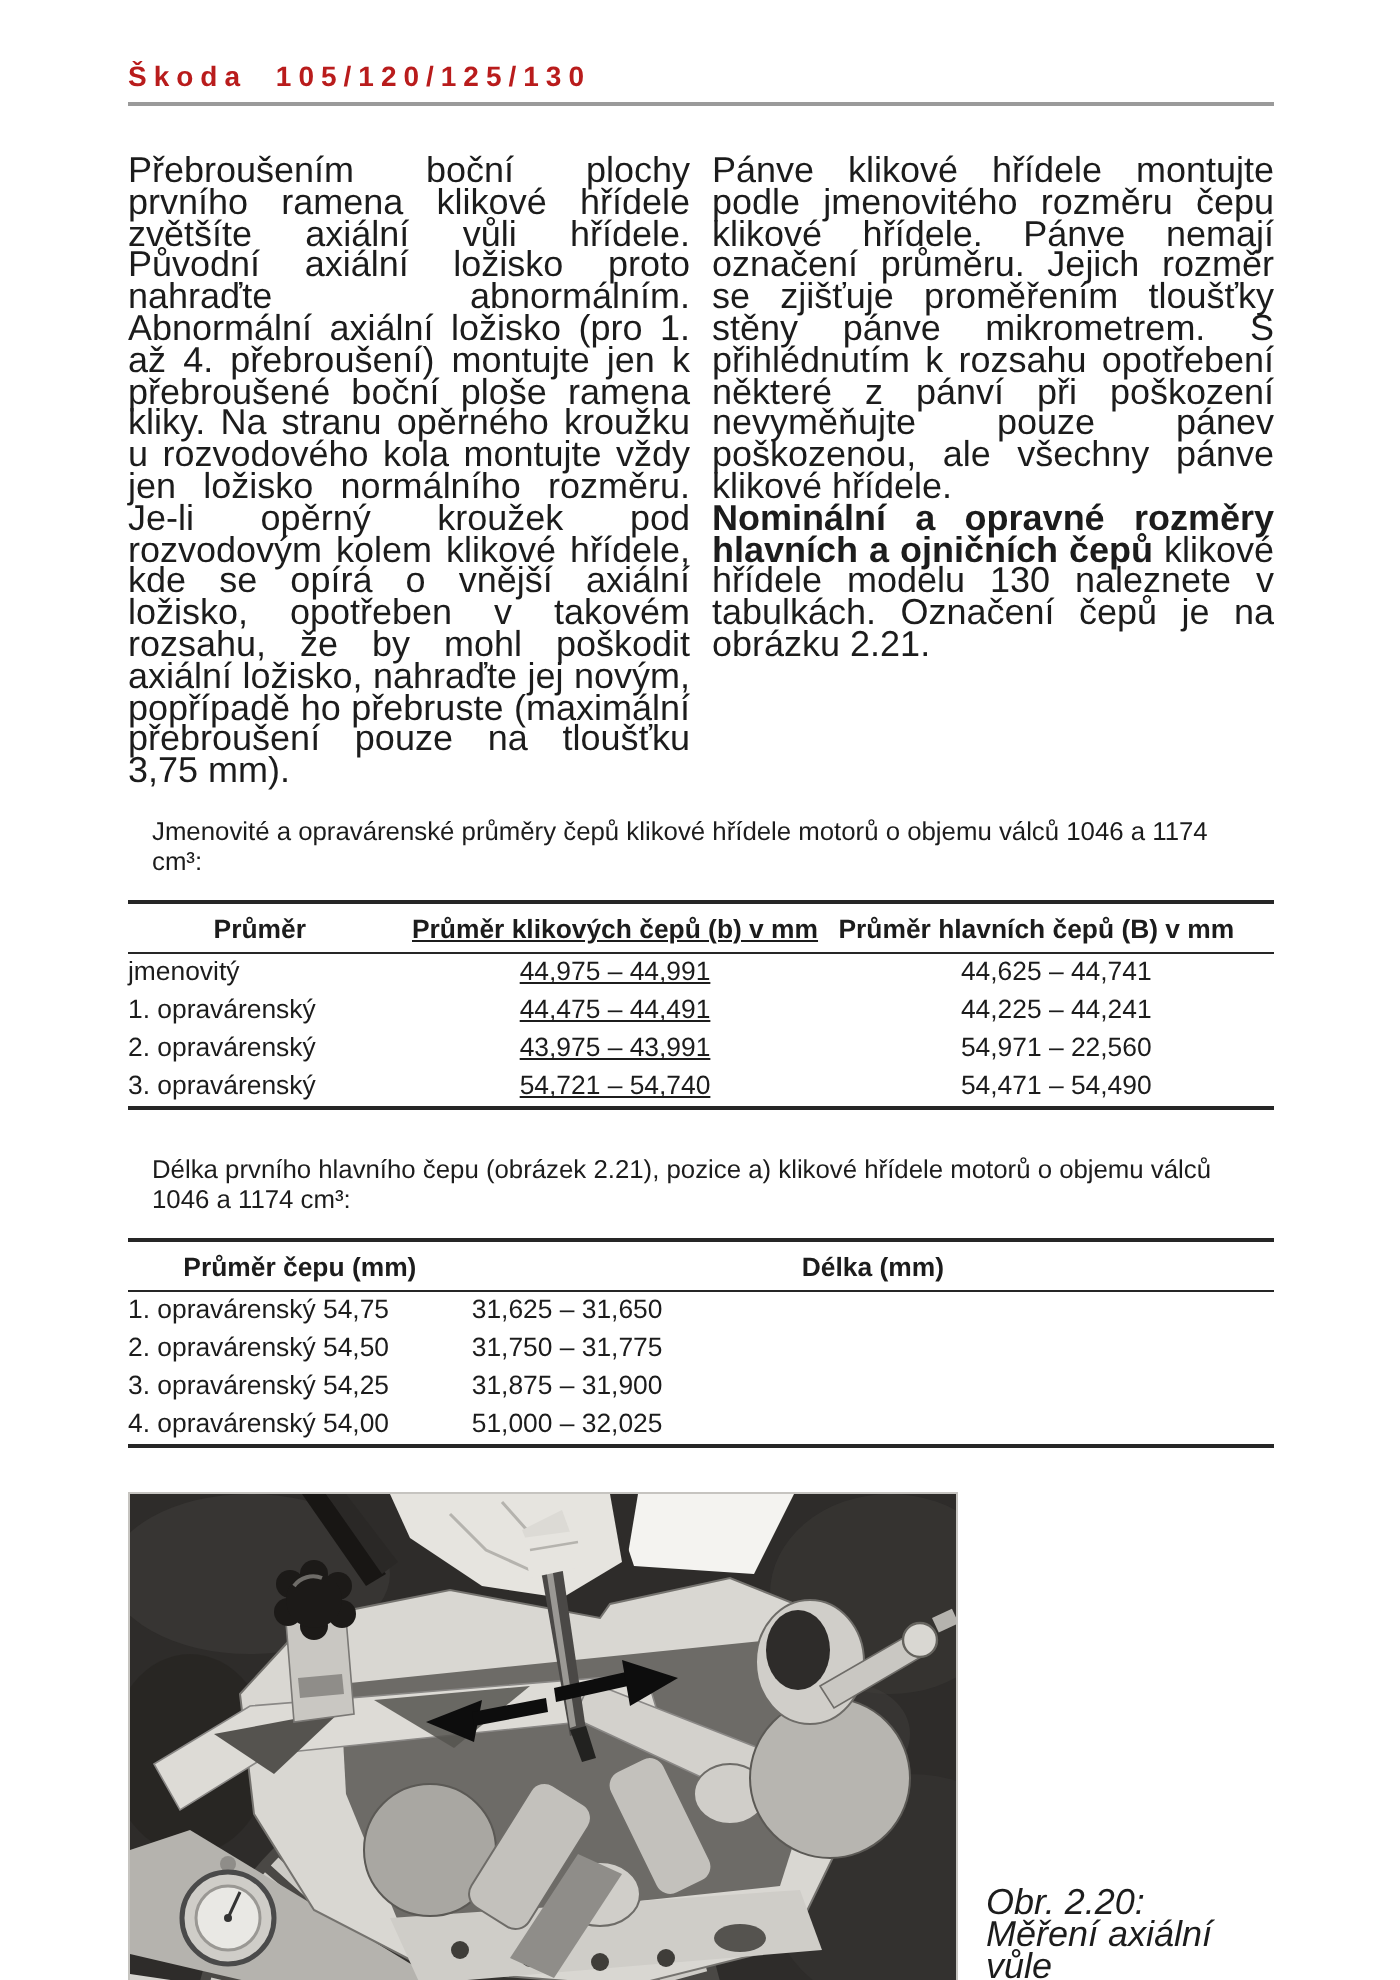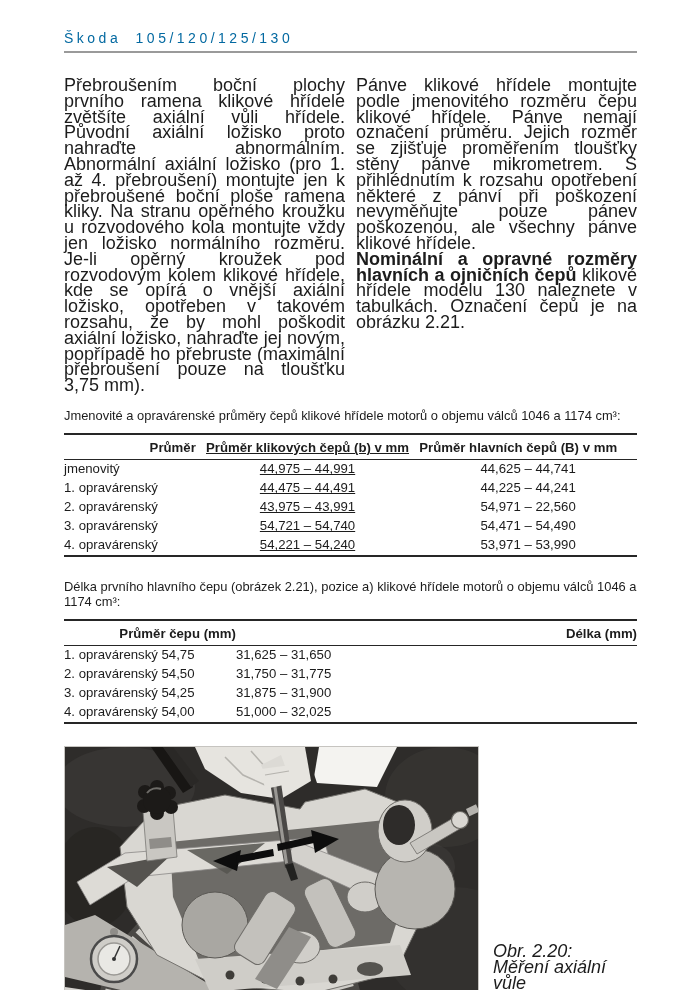--- a/index.html
+++ b/index.html
@@ -5,43 +5,43 @@
   html,body{margin:0;padding:0;}
   body{
     width:700px;height:990px;background:#ffffff;
     font-family:"Liberation Sans", sans-serif;color:#1c1c1c;
     overflow:hidden;
   }
   .page{box-sizing:border-box;width:700px;height:990px;padding:30px 63px 0 64px;}
 
   
   .masthead{
-    color:#0369a1;font-weight:normal;font-size:14px;
+    color:#b91c1c;font-weight:bold;font-size:14px;
     letter-spacing:3.5px;word-spacing:7px;
     padding-bottom:5px;border-bottom:2px solid #9a9a9a;
   }
 
   
   .columns{display:flex;gap:11px;margin-top:25px;}
   .col{flex:1;font-size:18px;line-height:15.8px;text-align:justify;}
   .col p{margin:0;}
 
   
-  .tcaption{font-size:12.9px;margin:0;}
+  .tcaption{font-size:12.9px;margin:12px;}
   .tcaption.first{margin-top:14px;}
   .tcaption.second{margin-top:22px;}
 
   
   table.t{
     width:100%;border-collapse:collapse;margin-top:10px;
     font-size:13.2px;
     border-top:2px solid #262626;border-bottom:2.5px solid #262626;
   }
   table.t thead th{
-    font-weight:bold;text-align:right;
+    font-weight:bold;text-align:center;
     padding:5px 0 4px 0;border-bottom:1.5px solid #262626;
   }
   table.t tbody td{padding:2.5px 0 2px 0;line-height:14.5px;}
   .t1 .c1{width:23%;}
   .t1 .c2{width:39%;text-align:center;text-decoration:underline;}
   .t1 .c3{text-align:left;}
   .t1 td.c2,.t1 td.c3{text-align:center;}
   .t2 .c1{width:30%;}
 
   
@@ -100,25 +100,20 @@
       </tr>
       <tr>
         <td class="c1">2. opravárenský</td>
         <td class="c2">43,975 – 43,991</td>
         <td class="c3">54,971 – 22,560</td>
       </tr>
       <tr>
         <td class="c1">3. opravárenský</td>
         <td class="c2">54,721 – 54,740</td>
         <td class="c3">54,471 – 54,490</td>
-      </tr>
-      <tr>
-        <td class="c1">4. opravárenský</td>
-        <td class="c2">54,221 – 54,240</td>
-        <td class="c3">53,971 – 53,990</td>
       </tr>
     </tbody>
   </table>
 
   <p class="tcaption second">Délka prvního hlavního čepu (obrázek 2.21), pozice a) klikové hřídele motorů o objemu válců 1046 a 1174 cm³:</p>
 
   <table class="t t2">
     <thead>
       <tr>
         <th class="c1">Průměr čepu (mm)</th>

